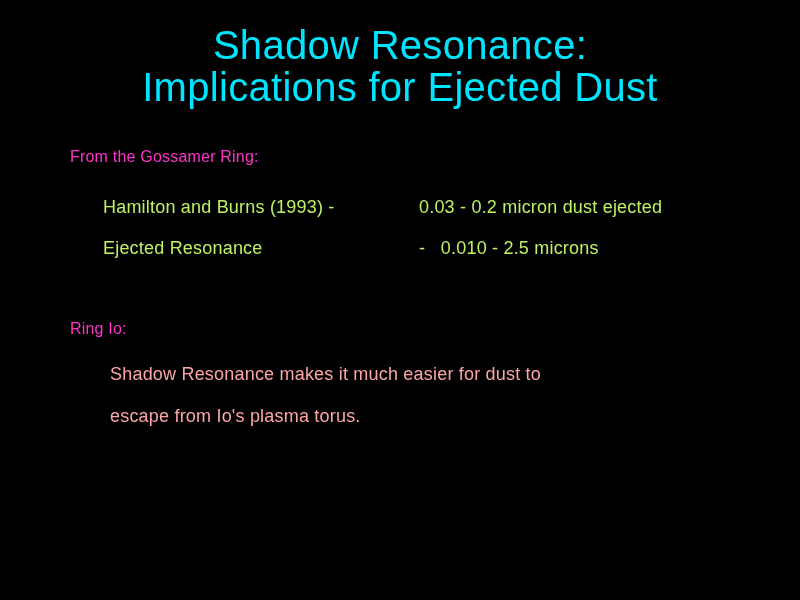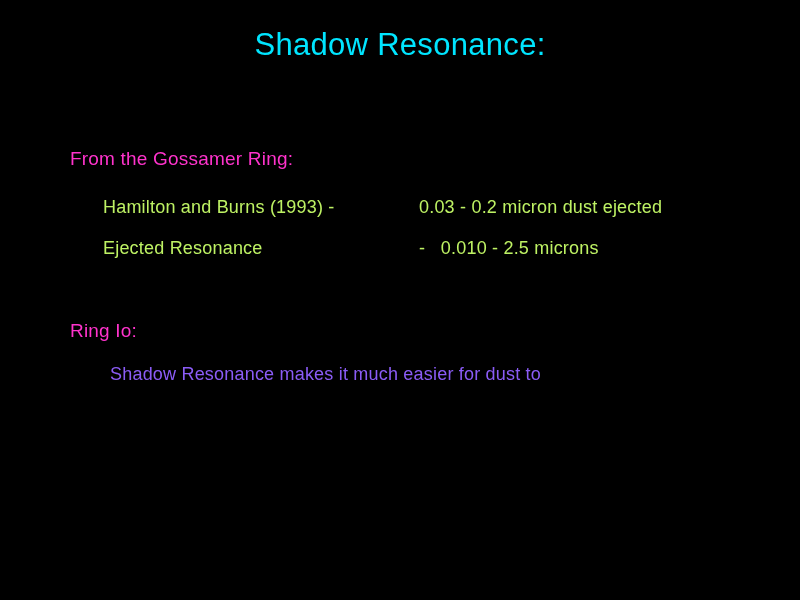--- a/index.html
+++ b/index.html
@@ -19,32 +19,32 @@
     height: 600px;
     background: #000000;
   }
   .title {
     position: absolute;
     top: 24px;
     left: 0;
     width: 800px;
     text-align: center;
     color: #00e5ff;
-    font-size: 31px;
+    font-size: 40px;
     line-height: 42px;
     font-weight: normal;
     letter-spacing: 0.3px;
   }
   .title .line {
     display: block;
   }
   .section-head {
     position: absolute;
     color: #ff33cc;
-    font-size: 19px;
+    font-size: 16px;
     font-weight: normal;
     letter-spacing: 0.2px;
   }
   .head-gossamer {
     left: 70px;
     top: 148px;
   }
   .head-io {
     left: 70px;
     top: 320px;
@@ -64,44 +64,46 @@
   .row-1 .label { width: 316px; }
   .row-2 .label { width: 316px; }
   .row .dash {
     display: inline-block;
   }
   .row .value {
     display: inline-block;
   }
   .body-line {
     position: absolute;
-    color: #8b5cf6;
+    color: #fca5a5;
     font-size: 18px;
     letter-spacing: 0.2px;
     white-space: nowrap;
   }
   .body-1 { left: 110px; top: 364px; }
   .body-2 { left: 110px; top: 406px; }
 </style>
 </head>
 <body>
 
 <div class="slide">
 
   <div class="title">
     <span class="line">Shadow Resonance:</span>
+    <span class="line">Implications for Ejected Dust</span>
   </div>
 
   <div class="section-head head-gossamer">From the Gossamer Ring:</div>
 
   <div class="row row-1">
     <span class="label">Hamilton and Burns (1993) -</span><span class="value">0.03 - 0.2 micron dust ejected</span>
   </div>
 
   <div class="row row-2">
     <span class="label">Ejected Resonance</span><span class="dash">-</span>&nbsp;&nbsp;&nbsp;<span class="value">0.010 -  2.5 microns</span>
   </div>
 
   <div class="section-head head-io">Ring Io:</div>
 
   <div class="body-line body-1">Shadow Resonance makes it much easier for dust to</div>
+  <div class="body-line body-2">escape from  Io's plasma torus.</div>
 
 </div>
 
 </body></html>

